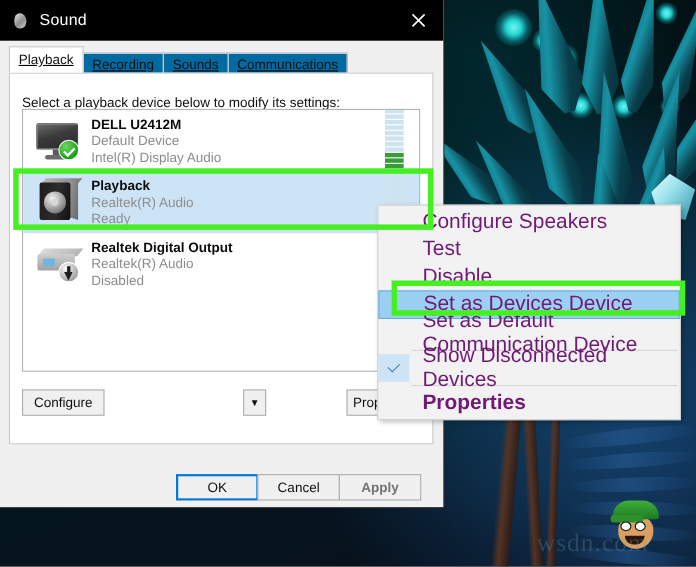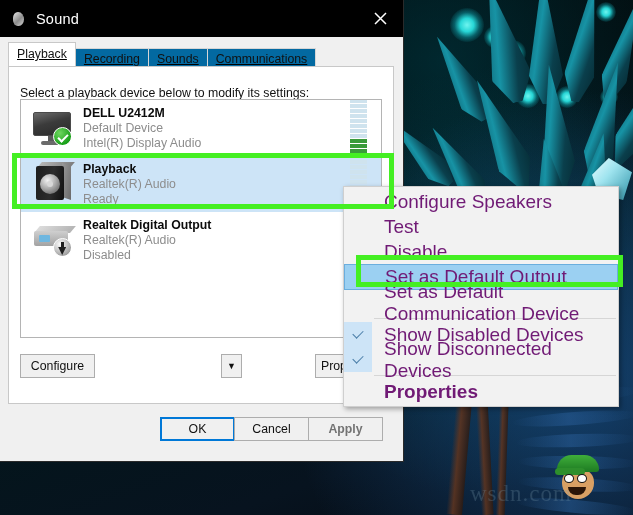--- a/index.html
+++ b/index.html
@@ -41,21 +41,21 @@
   
   #mascot{position:absolute;left:555px;top:455px;width:46px;height:46px;}
   #mascot .hat{position:absolute;left:2px;top:0;width:42px;height:17px;border-radius:18px 18px 3px 3px;background:linear-gradient(180deg,#3fae3a,#1d7a22);}
   #mascot .brim{position:absolute;left:0px;top:13px;width:30px;height:7px;border-radius:4px;background:#2e8f2c;}
   #mascot .face{position:absolute;left:7px;top:14px;width:32px;height:30px;border-radius:13px 13px 16px 16px;background:#d9a064;}
   #mascot .eye{position:absolute;top:19px;width:10px;height:9px;border-radius:50%;background:#fff;border:1.6px solid #111;box-sizing:border-box;}
   #mascot .eye.l{left:9px;}
   #mascot .eye.r{left:22px;}
   #mascot .mouth{position:absolute;left:13px;top:32px;width:18px;height:8px;border-radius:0 0 10px 10px;background:#2b1508;}
   #watermark{
-    position:absolute;left:470px;top:481px;
+    position:absolute;left:488px;top:481px;
     font-size:23px;letter-spacing:1px;color:rgba(120,150,170,.28);
     font-family:"Liberation Serif", serif;
   }
 
   
   #sound-dialog{
     position:absolute;left:0;top:0;width:403px;height:461px;
     background:#f0f0f0;
     box-shadow:0 0 0 1px #2a2a2a;
   }
@@ -151,21 +151,21 @@
     height:24px;min-width:75px;padding:0 0;box-sizing:border-box;
     display:inline-flex;align-items:center;justify-content:center;cursor:default;
   }
   .btn.disabled{color:#737373;font-weight:bold;}
   .btn.default{border:2px solid #0078d7;}
   #row-configure{position:absolute;left:11px;top:287px;}
   #row-setdefault{position:absolute;left:212px;top:287px;display:flex;}
   #btn-setdefault{border-right:none;min-width:72px;}
   #btn-setdefault-arrow{min-width:0;width:21px;padding:0;border-left:1px solid #adadad;}
   #btn-properties{position:absolute;left:306px;top:287px;min-width:68px;}
-  #footer-buttons{position:absolute;left:0;top:409px;width:347px;height:40px;}
+  #footer-buttons{position:absolute;left:0;top:423px;width:347px;height:40px;}
   #btn-ok{position:absolute;left:160px;top:8px;width:66px;}
   #btn-cancel{position:absolute;left:234px;top:8px;width:66px;}
   #btn-apply{position:absolute;left:308px;top:8px;width:66px;}
 
   
   #context-menu{
     position:absolute;left:343px;top:186px;width:276px;
     background:#f2f2f2;border:1px solid #cfcfcf;
     box-shadow:2px 2px 5px rgba(0,0,0,.35);
     padding:2px 0;box-sizing:border-box;
@@ -376,29 +376,25 @@
     <div class="btn default" id="btn-ok">OK</div>
     <div class="btn" id="btn-cancel">Cancel</div>
     <div class="btn disabled" id="btn-apply">Apply</div>
   </div>
 </div>
 
 <div id="context-menu">
   <div class="mi">Configure Speakers</div>
   <div class="mi">Test</div>
   <div class="mi">Disable</div>
-  <div class="mi highlight">Set as Default Output</div>
+  <div class="mi highlight">Set as Devices Device</div>
   <div class="mi">Set as Default Communication Device</div>
   <div class="msep"></div>
   <div class="mi">
     <span class="tick"></span>
-    <span>Show Disabled Devices</span>
-  </div>
-  <div class="mi">
-    <span class="tick"></span>
     <span>Show Disconnected Devices</span>
   </div>
   <div class="msep"></div>
   <div class="mi bold">Properties</div>
 </div>
 
 <div class="annot" id="annot-speakers"></div>
 <div class="annot" id="annot-menuitem"></div>
 
 </body></html>

